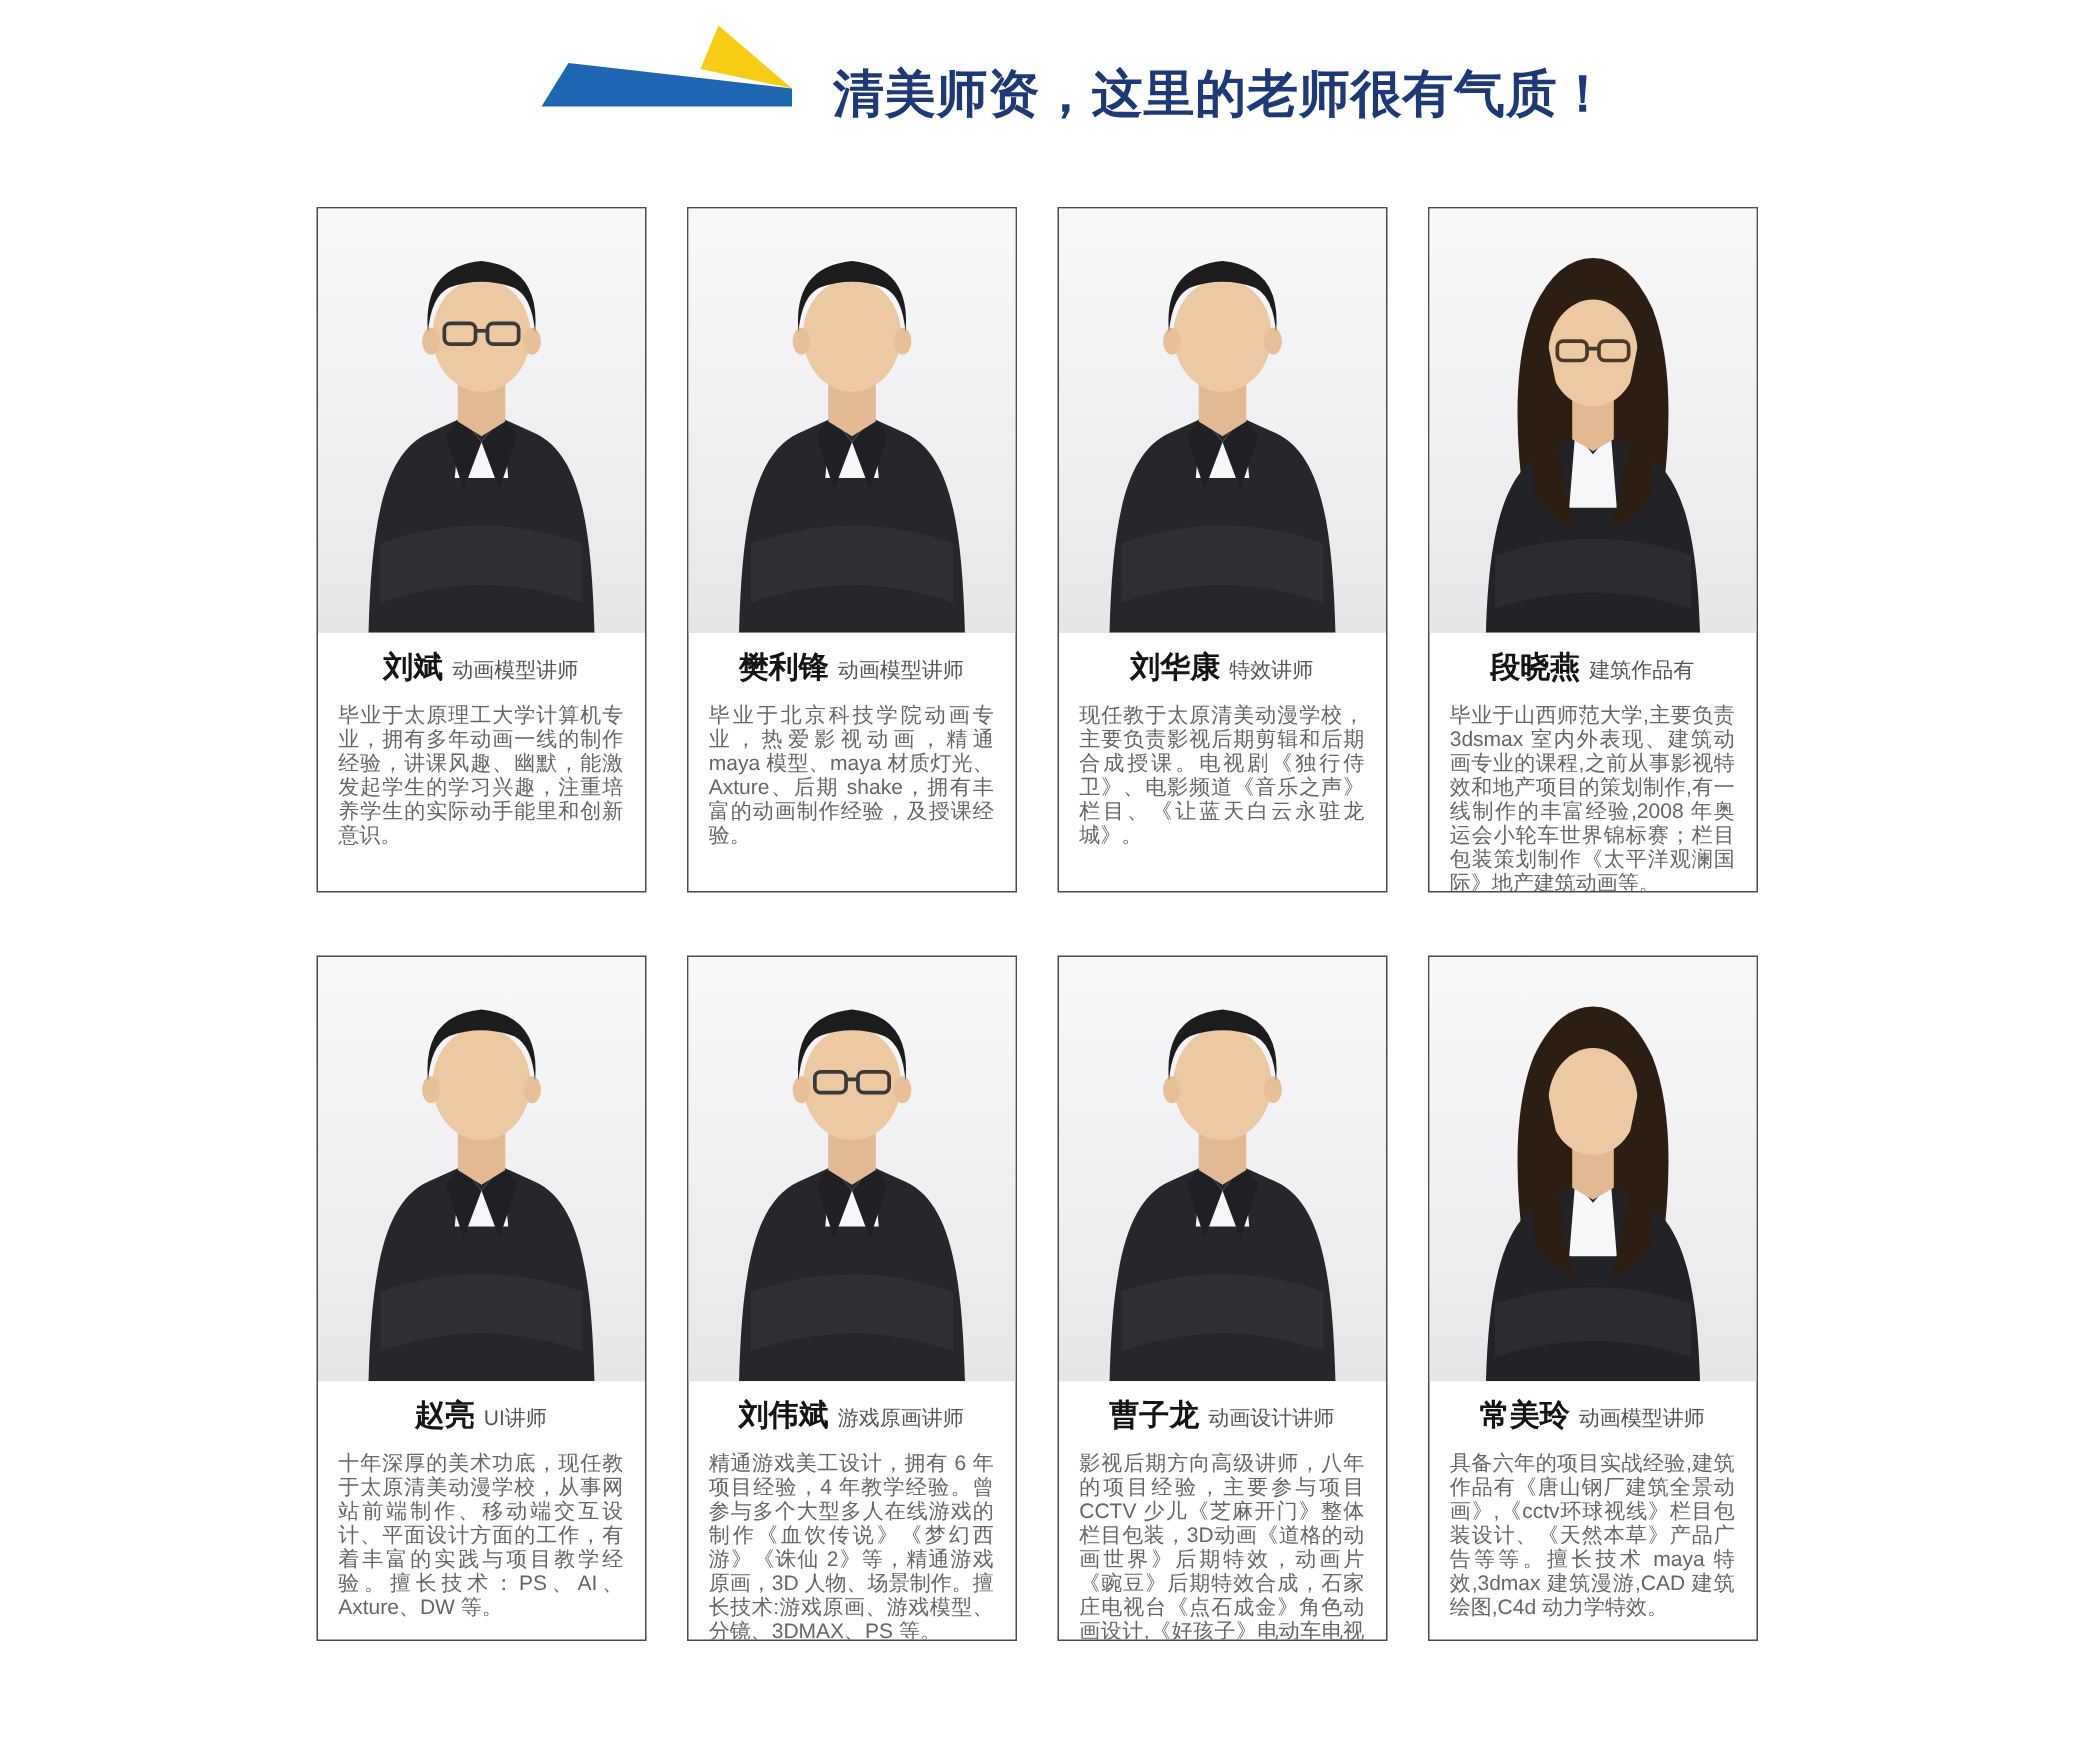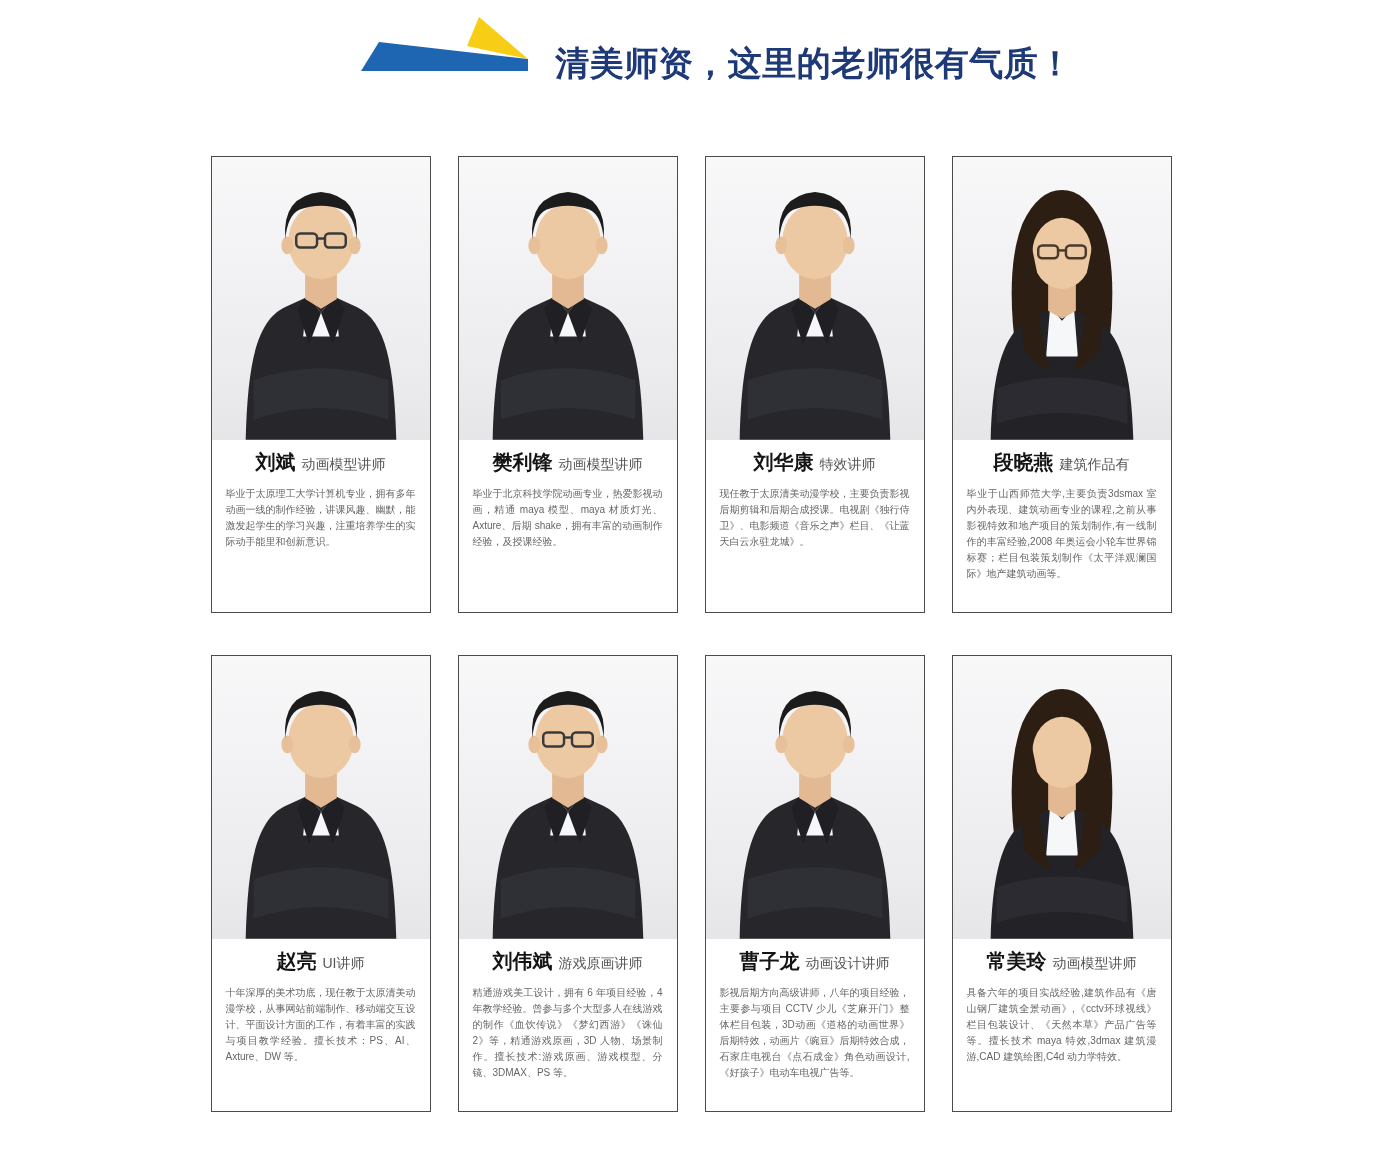--- a/index.html
+++ b/index.html
@@ -3,31 +3,31 @@
 <meta charset="utf-8">
 <style>
   * { margin: 0; padding: 0; box-sizing: border-box; }
   html, body { width: 1382px; height: 1159px; background: #ffffff; overflow: hidden; }
   body { font-family: "Liberation Sans", "DejaVu Sans", sans-serif; }
 
   .header { display: flex; justify-content: center; align-items: flex-start; padding-top: 12px; height: 94px; padding-left: 42px; }
   .logo-svg { width: 190px; height: 76px; flex: 0 0 auto; }
   .section-title { font-size: 34px; font-weight: bold; color: #1e3978; margin-top: 34px; margin-left: 14px; letter-spacing: 0.5px; line-height: 1; }
 
-  .grid { width: 961px; margin: 62px auto 0; display: grid; grid-template-columns: repeat(4, 220px); column-gap: 27px; row-gap: 42px; }
+  .grid { width: 961px; margin: 44px auto 0; display: grid; grid-template-columns: repeat(4, 220px); column-gap: 27px; row-gap: 42px; }
 
   .card { width: 220px; height: 457px; background: #ffffff; border: 1px solid #4b4b4b; overflow: hidden; }
   .photo { height: 283px; background: linear-gradient(180deg, #f8f8f9 0%, #ededf0 70%, #e6e6e9 100%); overflow: hidden; display: flex; align-items: flex-end; justify-content: center; }
   .photo svg { width: 100%; height: 96%; display: block; }
 
   .name-row { margin-top: 9px; text-align: center; white-space: nowrap; }
   .t-name { font-size: 20px; font-weight: bold; color: #141414; }
   .t-title { font-size: 14px; color: #555555; margin-left: 6px; }
 
-  .t-bio { margin: 10px 14px 0; font-size: 10px; line-height: 16px; color: #666666; text-align: justify; }
+  .t-bio { margin: 10px 14px 0; font-size: 14px; line-height: 16px; color: #666666; text-align: justify; }
 </style>
 </head>
 <body>
 
 <div>
 
   <div class="header">
     <svg class="logo-svg" viewBox="0 0 190 76" aria-hidden="true">
       <polygon points="10,59 28,30 177,47 177,59" fill="#1e66b2"></polygon>
       <polygon points="128,5 116,34 177,47" fill="#f8cd15"></polygon>

